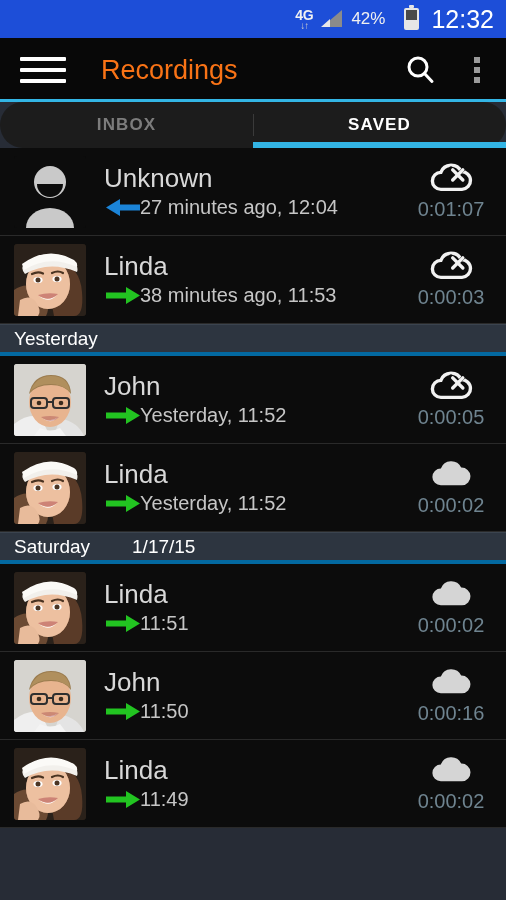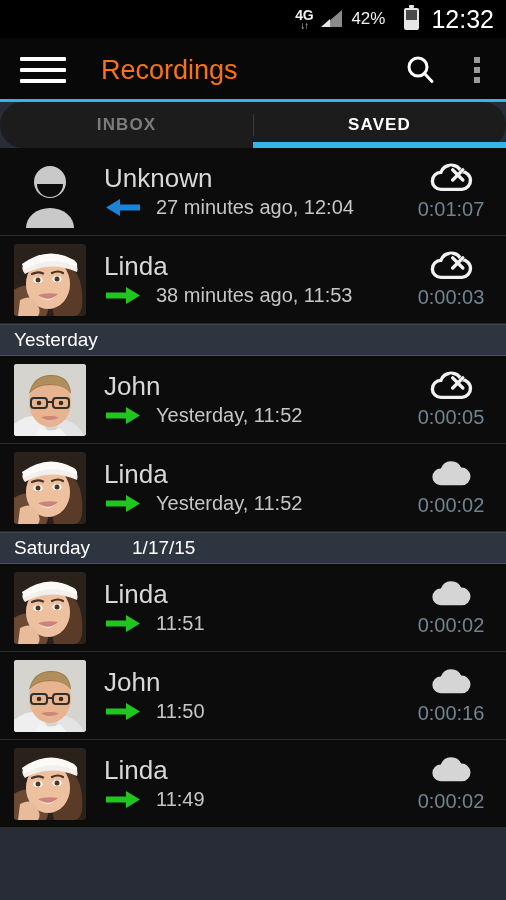--- a/index.html
+++ b/index.html
@@ -19,21 +19,21 @@
     width: 506px;
     height: 900px;
     background: #272c36;
     display: flex;
     flex-direction: column;
   }
 
   
   .statusbar {
     height: 38px;
-    background: #000000;
+    background: #1d4ed8;
     display: flex;
     align-items: center;
     justify-content: flex-end;
     padding-right: 12px;
     box-sizing: border-box;
     flex: 0 0 auto;
   }
   .sb-net {
     display: flex;
     flex-direction: column;
@@ -222,21 +222,21 @@
   
   .list {
     flex: 1 1 auto;
     background: #272c36;
     overflow: hidden;
   }
   .section-header {
     height: 32px;
     background: #2d3540;
     border-top: 1px solid #3b444f;
-    border-bottom: 1px solid #0369a1;
+    border-bottom: 4px solid #0369a1;
     display: flex;
     align-items: center;
     box-sizing: border-box;
   }
   .sh-title {
     font-size: 19px;
     color: #ffffff;
     margin-left: 14px;
   }
   .sh-date {
@@ -289,21 +289,20 @@
   .dir-arrow {
     width: 34px;
     height: 17px;
     flex: 0 0 auto;
     margin-left: 2px;
   }
   .dir-arrow svg { display: block; }
   .row-time {
     font-size: 20px;
     color: #c6c6c6;
-    margin-left: 16px;
     white-space: nowrap;
   }
 
   .row-right {
     flex: 0 0 auto;
     width: 82px;
     display: flex;
     flex-direction: column;
     align-items: center;
     justify-content: flex-end;

